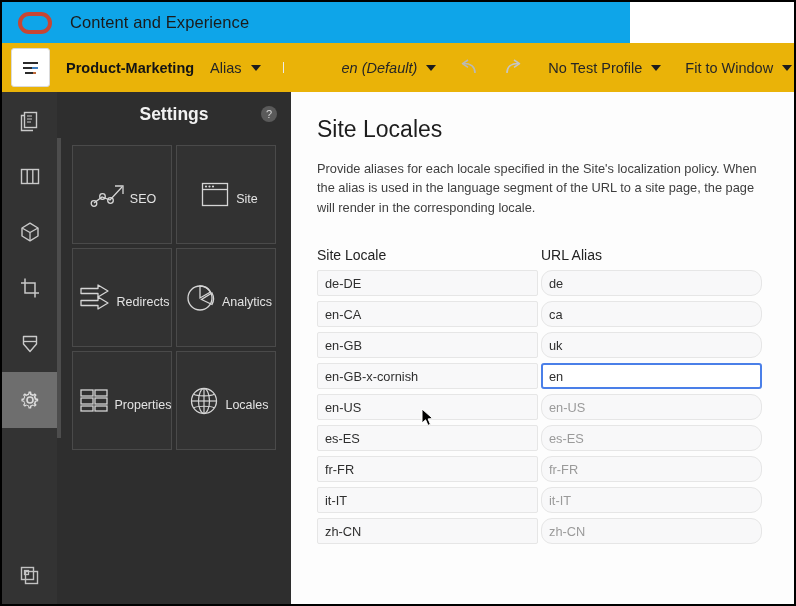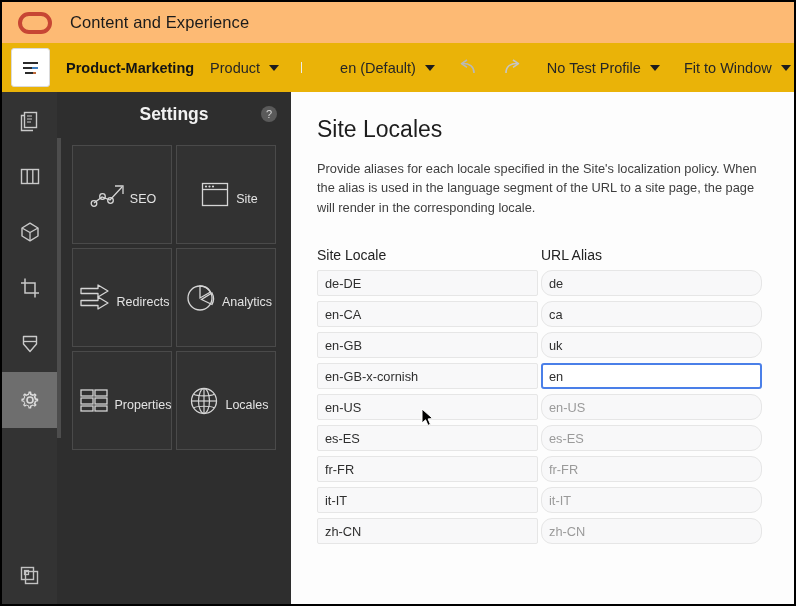--- a/index.html
+++ b/index.html
@@ -20,23 +20,23 @@
     width: 792px;
     height: 602px;
     background: #ffffff;
     overflow: hidden;
   }
 
   
   .brand-bar {
     position: absolute;
     left: 0; top: 0;
-    width: 792px;
+    width: 628px;
     height: 41px;
-    background: #fdba74;
+    background: #0ea5e9;
     border-bottom: 1px solid #e4e0dd;
     display: flex;
     align-items: center;
   }
   .oracle-logo {
     margin-left: 16px;
     width: 34px;
     height: 22px;
     border: 4px solid #c74634;
     border-radius: 11px;
@@ -91,21 +91,21 @@
   }
   .tb-item {
     display: flex;
     align-items: center;
     font-size: 14.5px;
     color: #262626;
     cursor: pointer;
     white-space: nowrap;
   }
   .tb-update   { margin-left: 16px; }
-  .tb-locale   { margin-left: 38px; }
+  .tb-locale   { margin-left: 58px; font-style: italic; }
   .tb-profile  { margin-left: 24px; }
   .tb-zoom     { margin-left: 24px; }
   .caret {
     display: inline-block;
     margin-left: 9px;
     width: 0; height: 0;
     border-left: 5.5px solid transparent;
     border-right: 5.5px solid transparent;
     border-top: 6.5px solid #1d1d1d;
   }
@@ -303,21 +303,21 @@
 
     <div class="hamburger-btn">
       <i></i>
         <i></i>
         <i></i>
     </div>
 
     <div class="tb-site-name">Product-Marketing</div>
 
     <div class="tb-item tb-update">
-      <span>Product</span>
+      <span>Alias</span>
       <span class="caret"></span>
     </div>
 
     <div class="tb-sep"></div>
 
     <div class="tb-item tb-locale">
       <span>en (Default)</span>
       <span class="caret"></span>
     </div>
 

